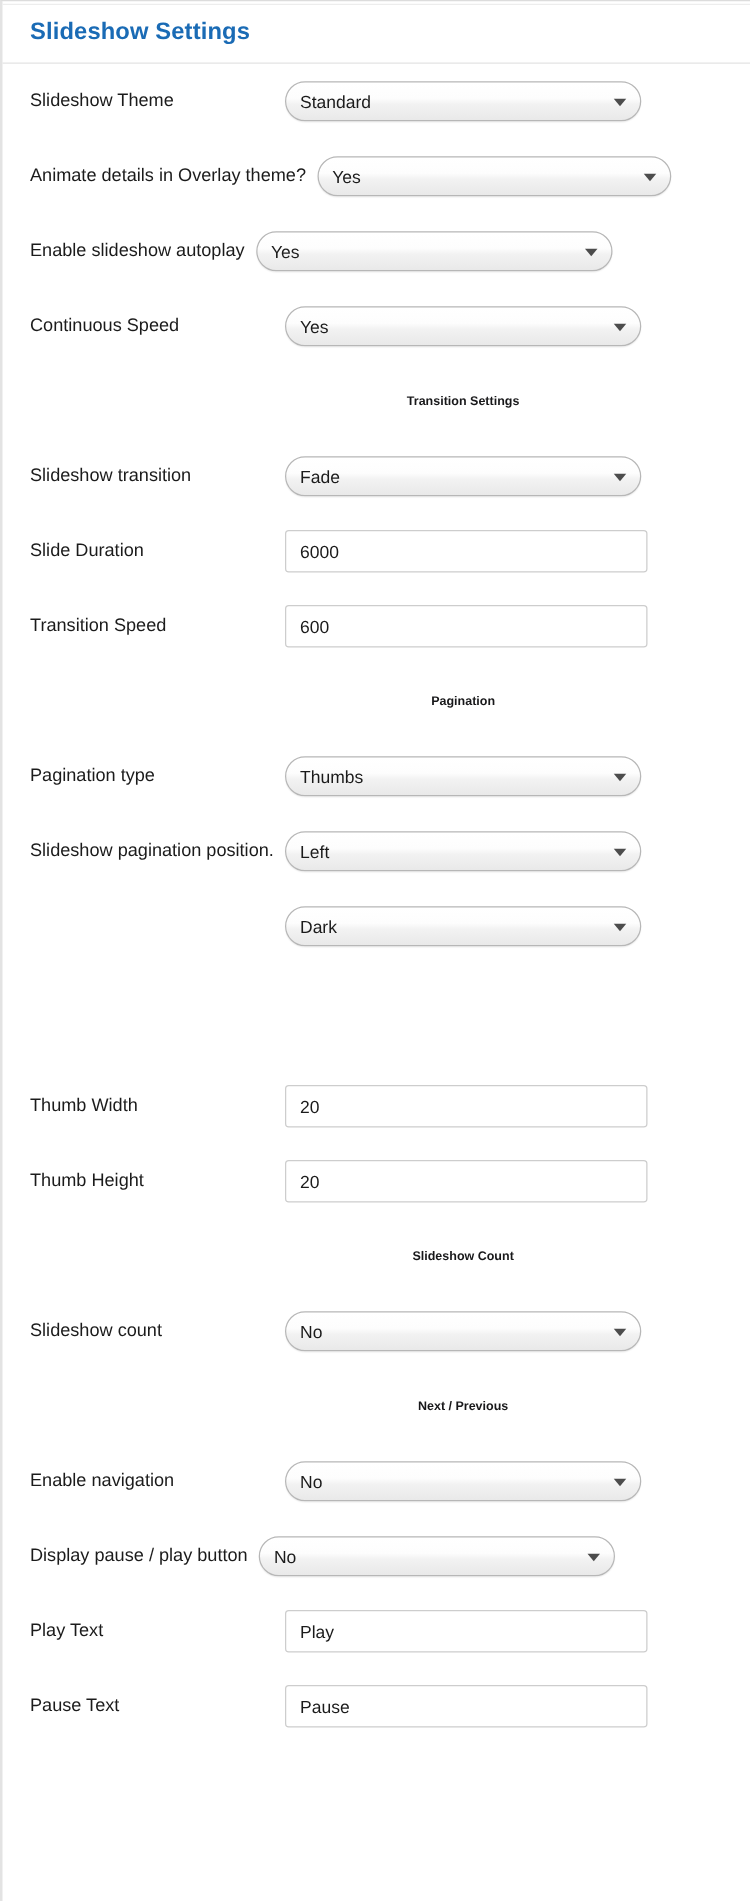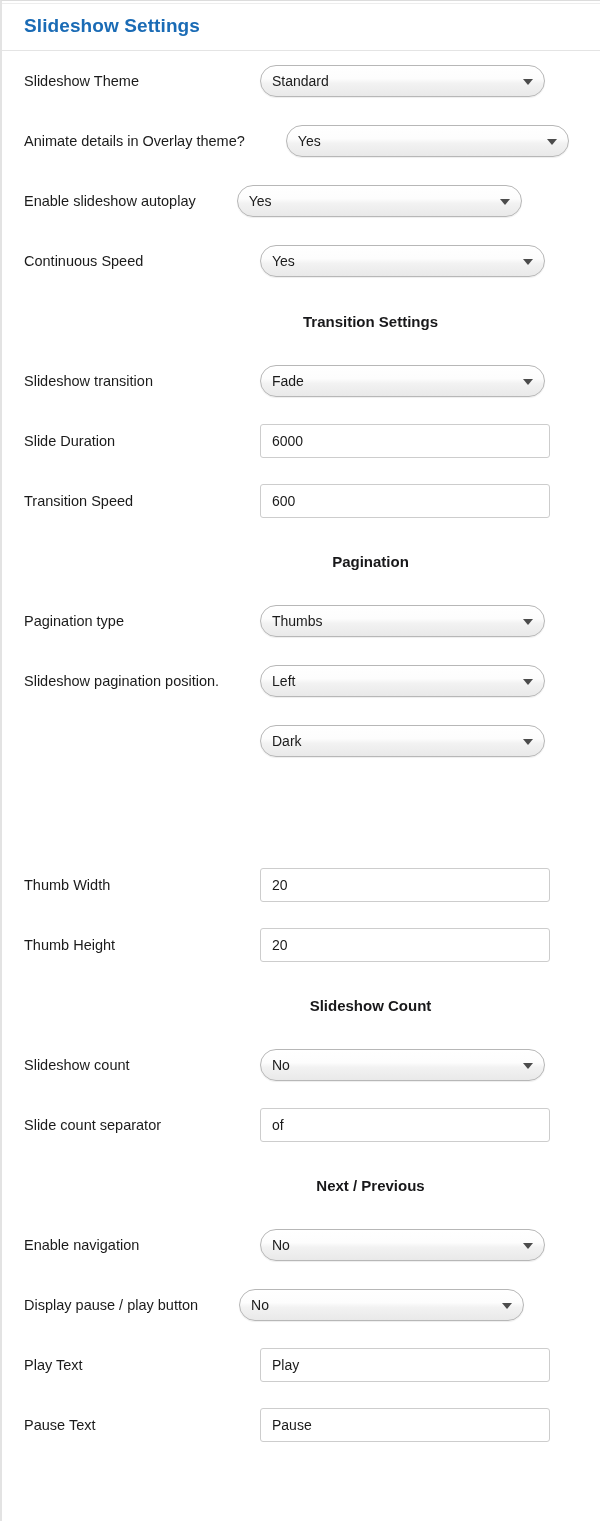--- a/index.html
+++ b/index.html
@@ -36,21 +36,20 @@
     letter-spacing: .1px;
   }
 
   .form { padding: 0; }
 
   .row {
     display: flex;
     align-items: center;
     height: 60px;
     padding-left: 22px;
-    gap: 32px;
   }
   .row .label {
     font-size: 14.5px;
     color: #1b1b1b;
     white-space: nowrap;
     flex: 0 0 auto;
   }
   
   .row.fixed .label { flex: 0 0 204px; }
   
@@ -101,21 +100,21 @@
   .section-head {
     height: 60px;
     display: flex;
     align-items: center;
     padding-left: 22px;
   }
   .section-head .spacer { flex: 0 0 204px; }
   .section-head .heading {
     width: 285px;
     text-align: center;
-    font-size: 15px;
+    font-size: 10px;
     font-weight: bold;
     color: #18181a;
   }
 
   .gap { height: 84px; }
   .tailgap { height: 28px; }
 </style>
 </head>
 <body>
 
@@ -256,26 +255,20 @@
     <div class="row fixed">
       <div class="label">Slideshow count</div>
       <div class="ctrl">
         <div class="select">
           <span>No</span>
           <span class="caret"></span>
         </div>
       </div>
     </div>
 
-    <div class="row fixed">
-      <div class="label">Slide count separator</div>
-      <div class="ctrl">
-        <div class="input">of</div>
-      </div>
-    </div>
 
     <div class="section-head">
       <div class="spacer"></div>
       <div class="heading">Next / Previous</div>
     </div>
 
     <div class="row fixed">
       <div class="label">Enable navigation</div>
       <div class="ctrl">
         <div class="select">

